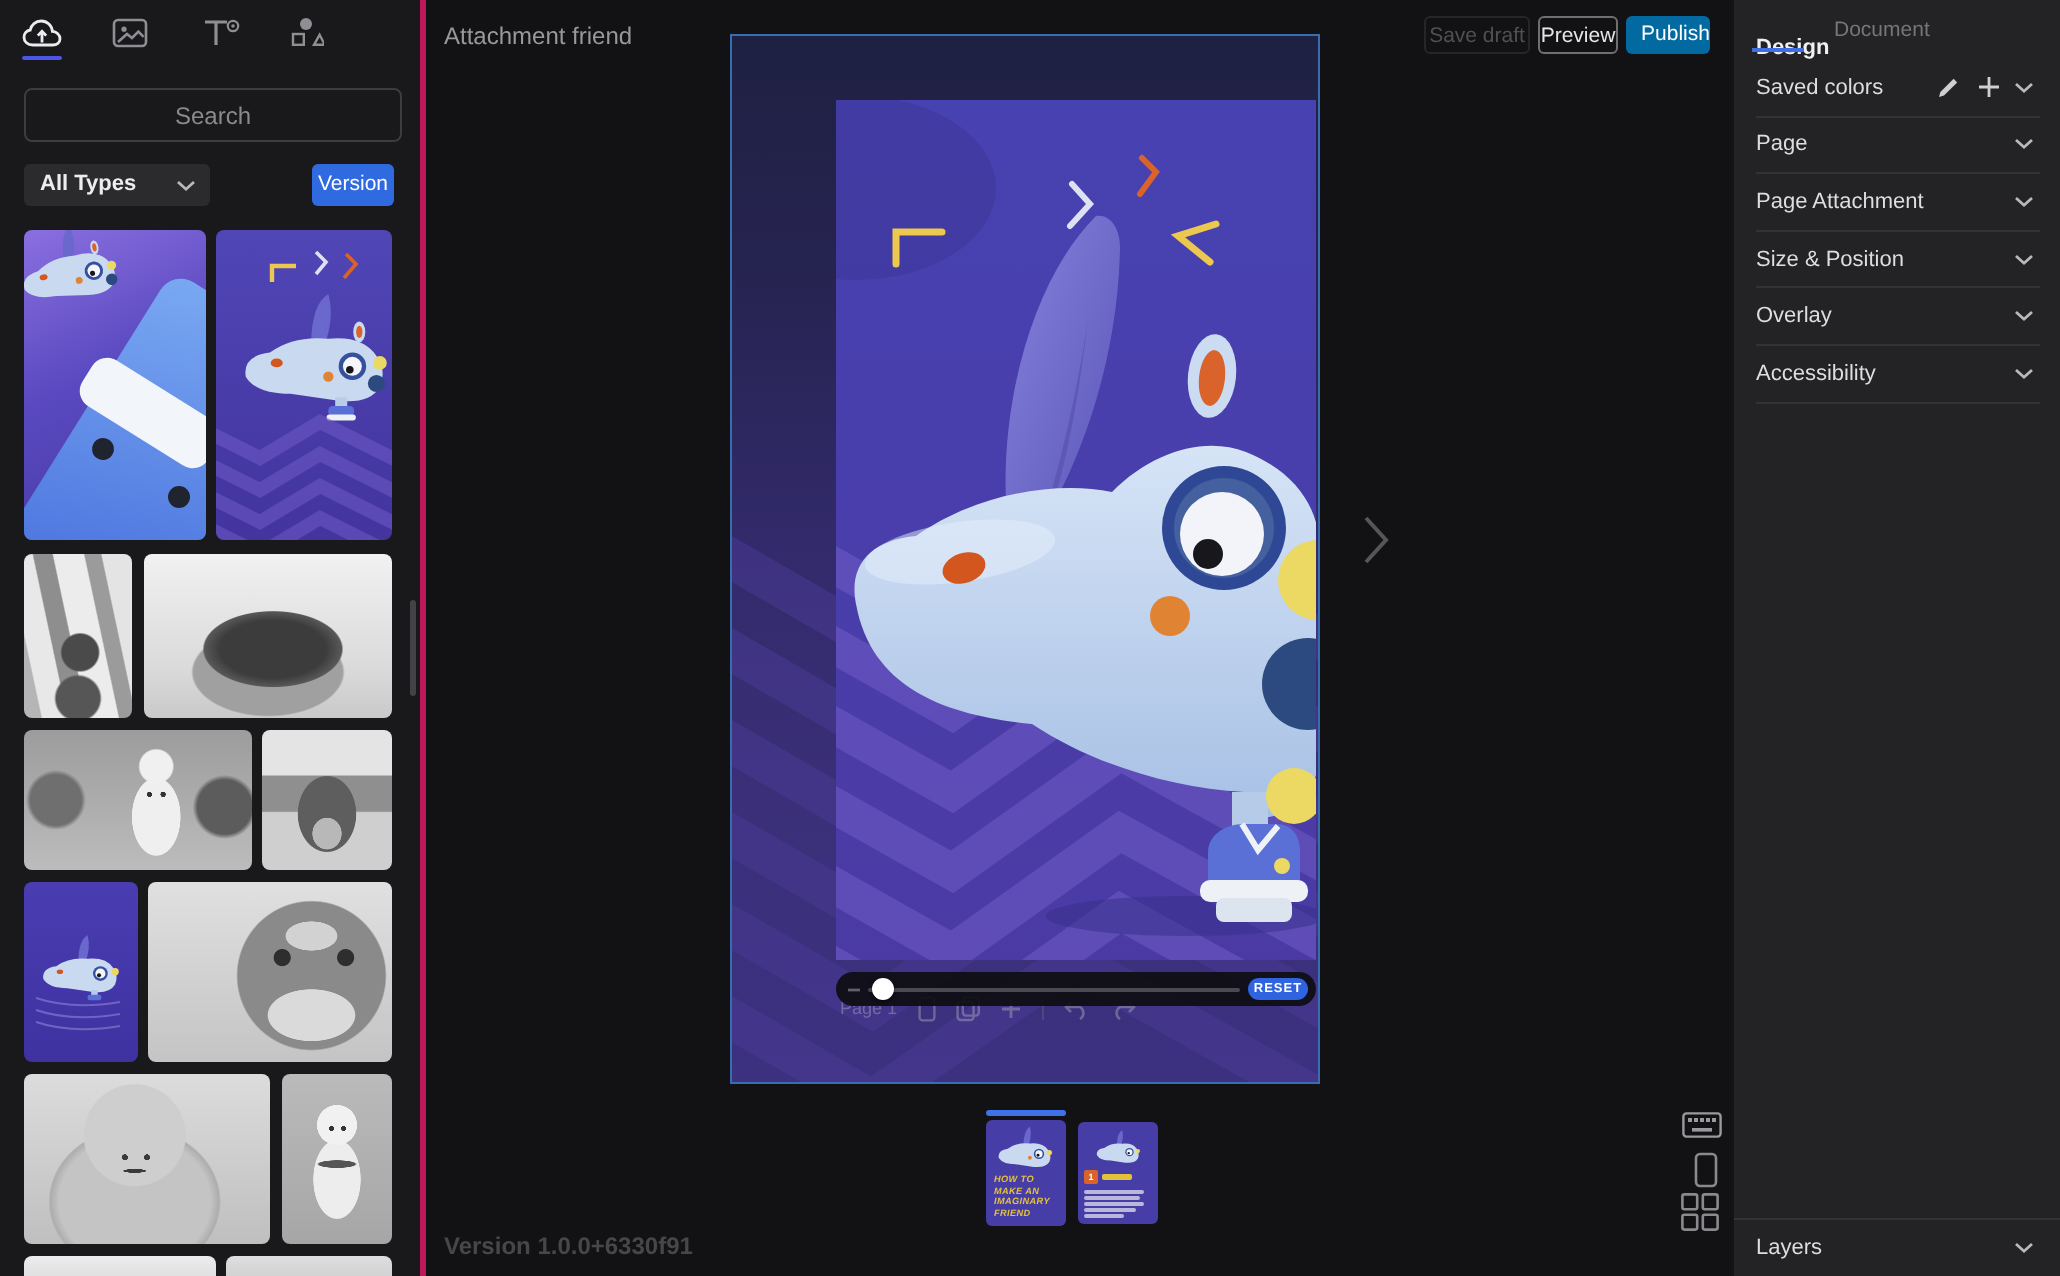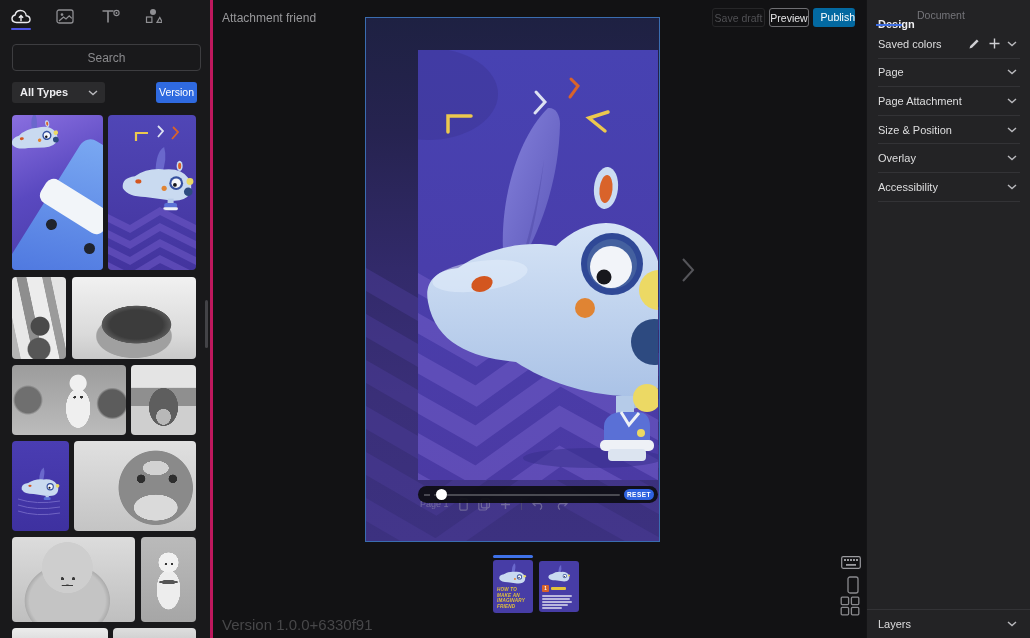--- a/index.html
+++ b/index.html
@@ -323,21 +323,21 @@
     </svg>
   <svg class="abs" style="left:840px;top:596px;" width="20" height="20" viewBox="0 0 20 20">
       <g fill="none" stroke="#8a8a8e" stroke-width="1.3">
         <rect x="1.2" y="1.2" width="7.4" height="7.4" rx="1"></rect>
         <rect x="11.4" y="1.2" width="7.4" height="7.4" rx="1"></rect>
         <rect x="1.2" y="11.4" width="7.4" height="7.4" rx="1"></rect>
         <rect x="11.4" y="11.4" width="7.4" height="7.4" rx="1"></rect>
       </g>
     </svg>
 
-  <div class="abs" style="left:222px;top:616px;color:#474749;font-size:15px;">Version 1.0.0+6330f91</div>
+  <div class="abs" style="left:222px;top:616px;color:#474749;font-size:12px;font-weight:bold;">Version 1.0.0+6330f91</div>
 
   <div id="rpanel">
     <div class="abs" style="left:11px;top:18px;color:#f0f0f2;font-size:11px;font-weight:bold;">Design</div>
     <div class="abs" style="left:9px;top:24px;width:26px;height:2px;background:#3f6fe3;"></div>
     <div class="abs" style="left:50px;top:9px;color:#75757a;font-size:10.5px;">Document</div>
 
     <div class="rp-label" style="top:38px;">Saved colors</div>
     <svg class="abs" style="left:101px;top:38px;" width="12" height="12" viewBox="0 0 12 12">
         <path d="M1.5 10.5 L2.2 8 L8.8 1.4 L10.6 3.2 L4 9.8 Z" fill="#cfcfd3"></path>
       </svg>

